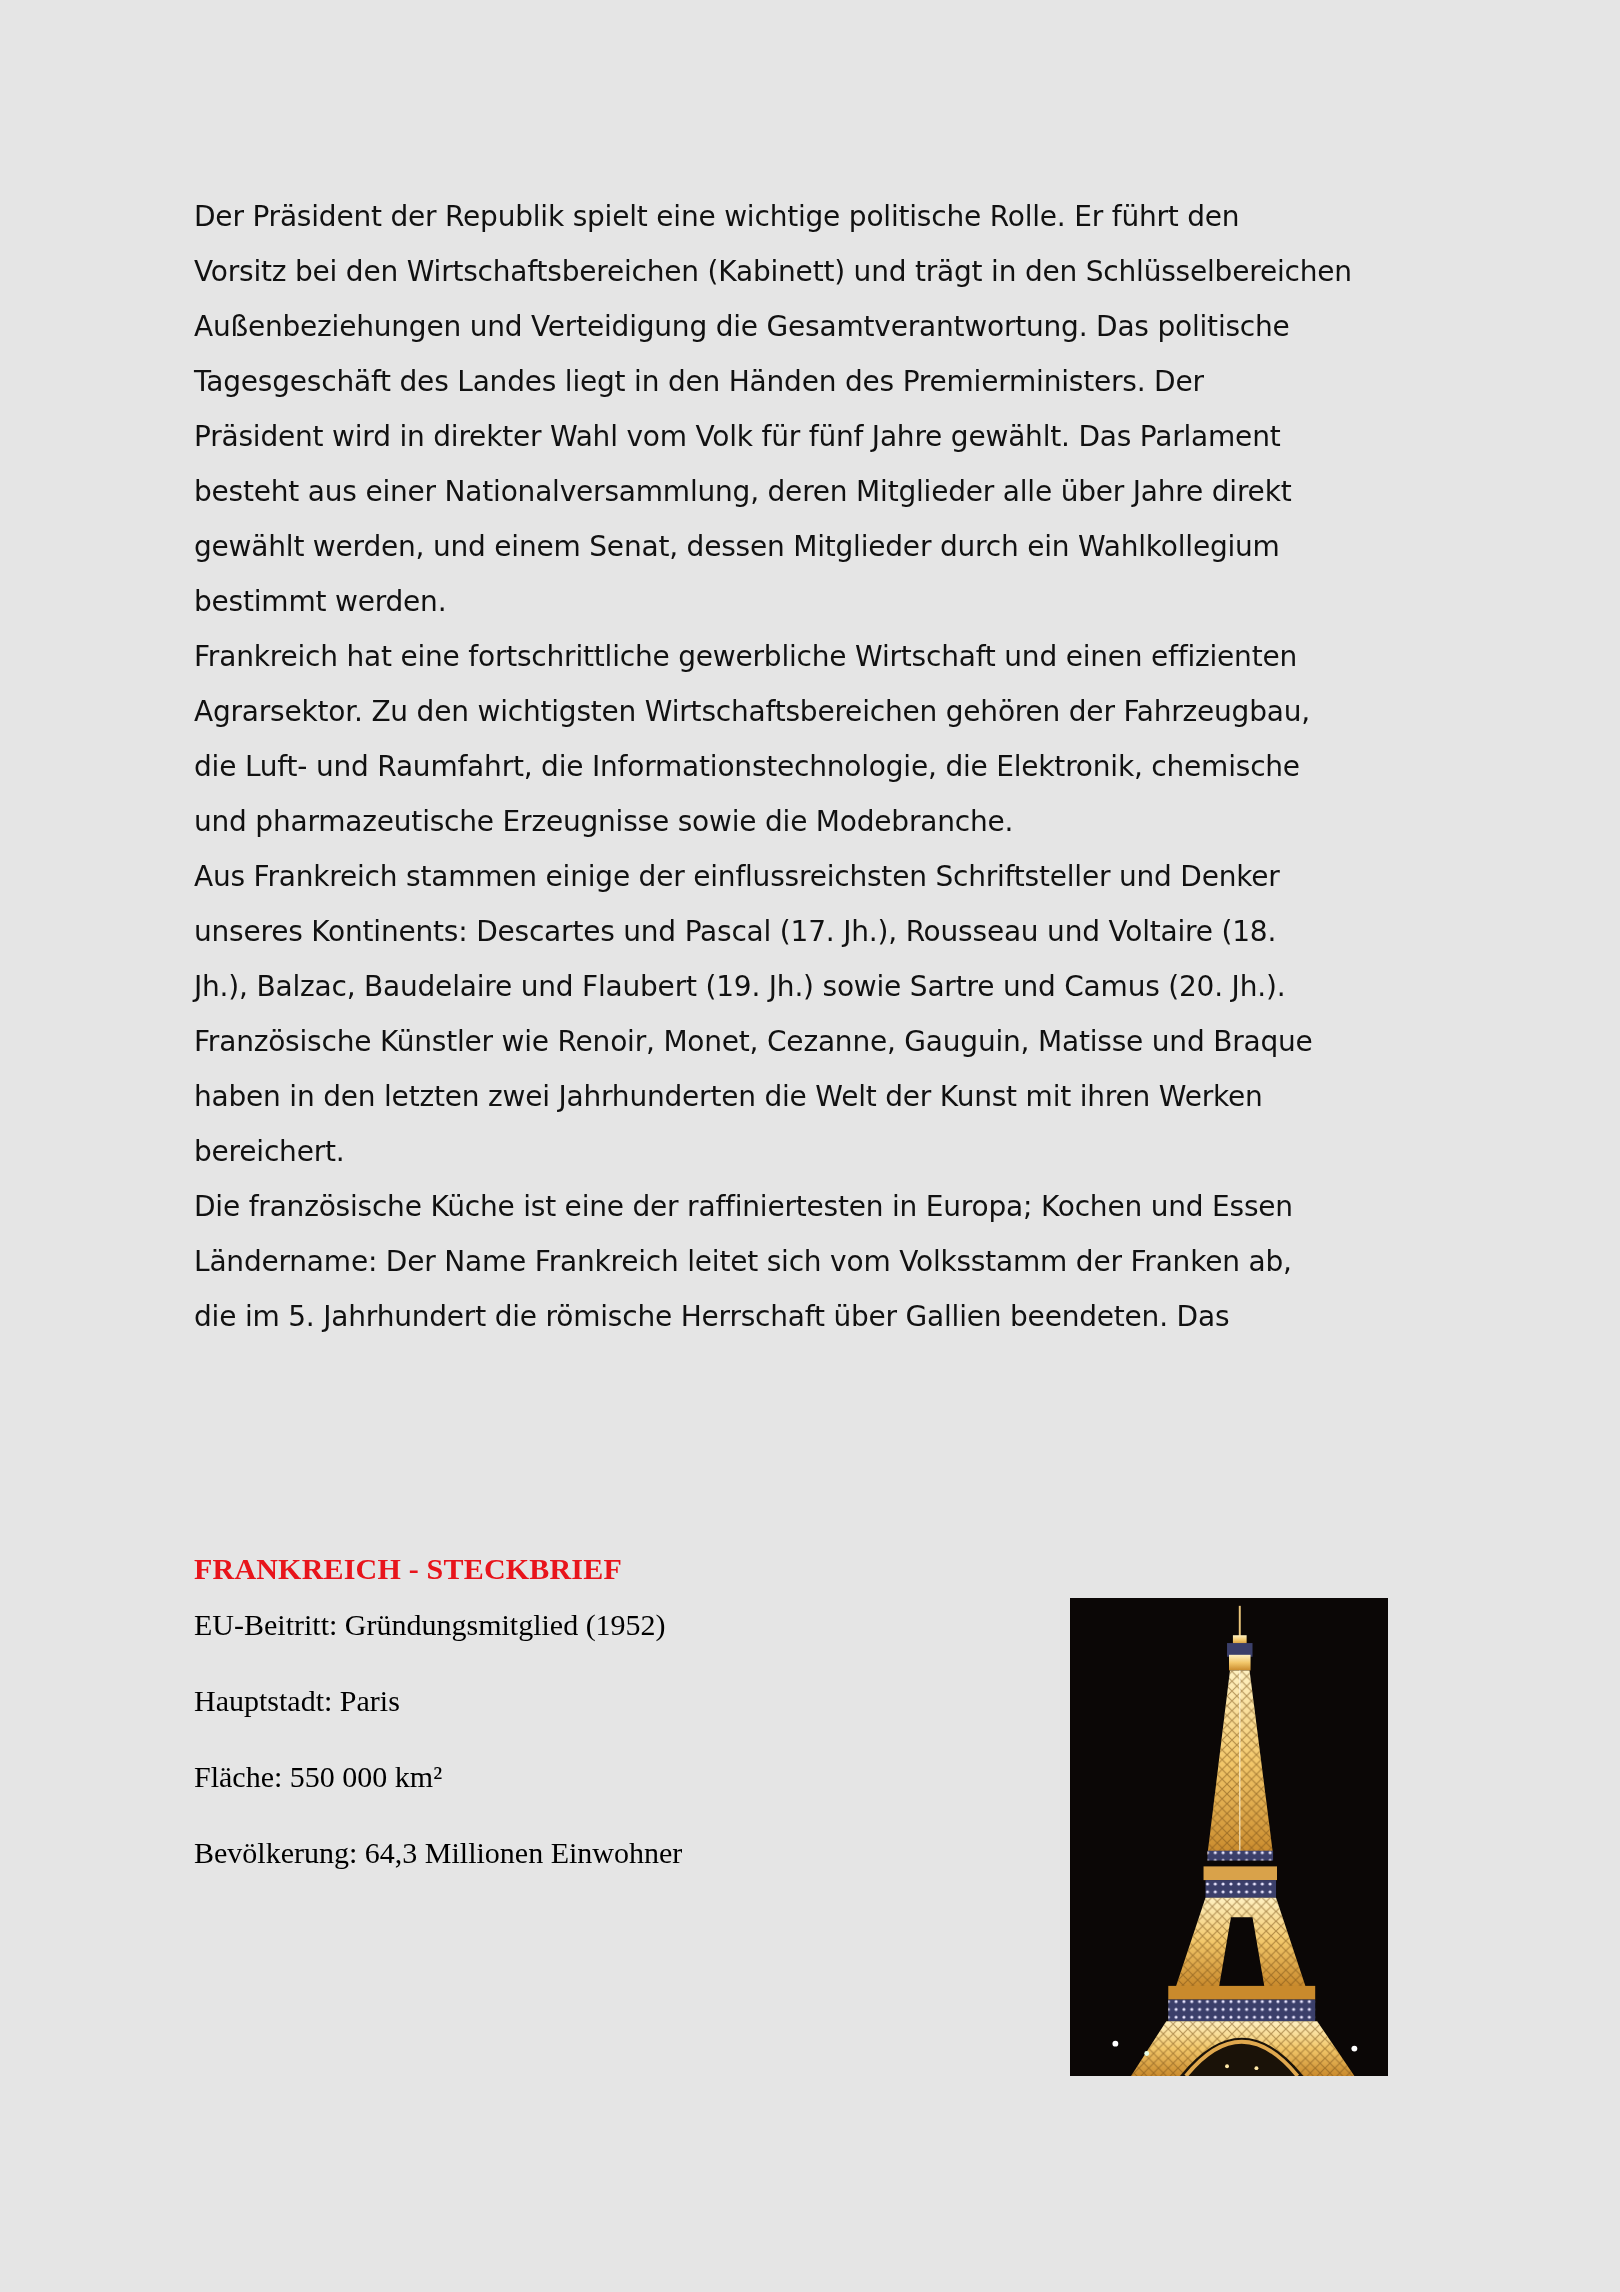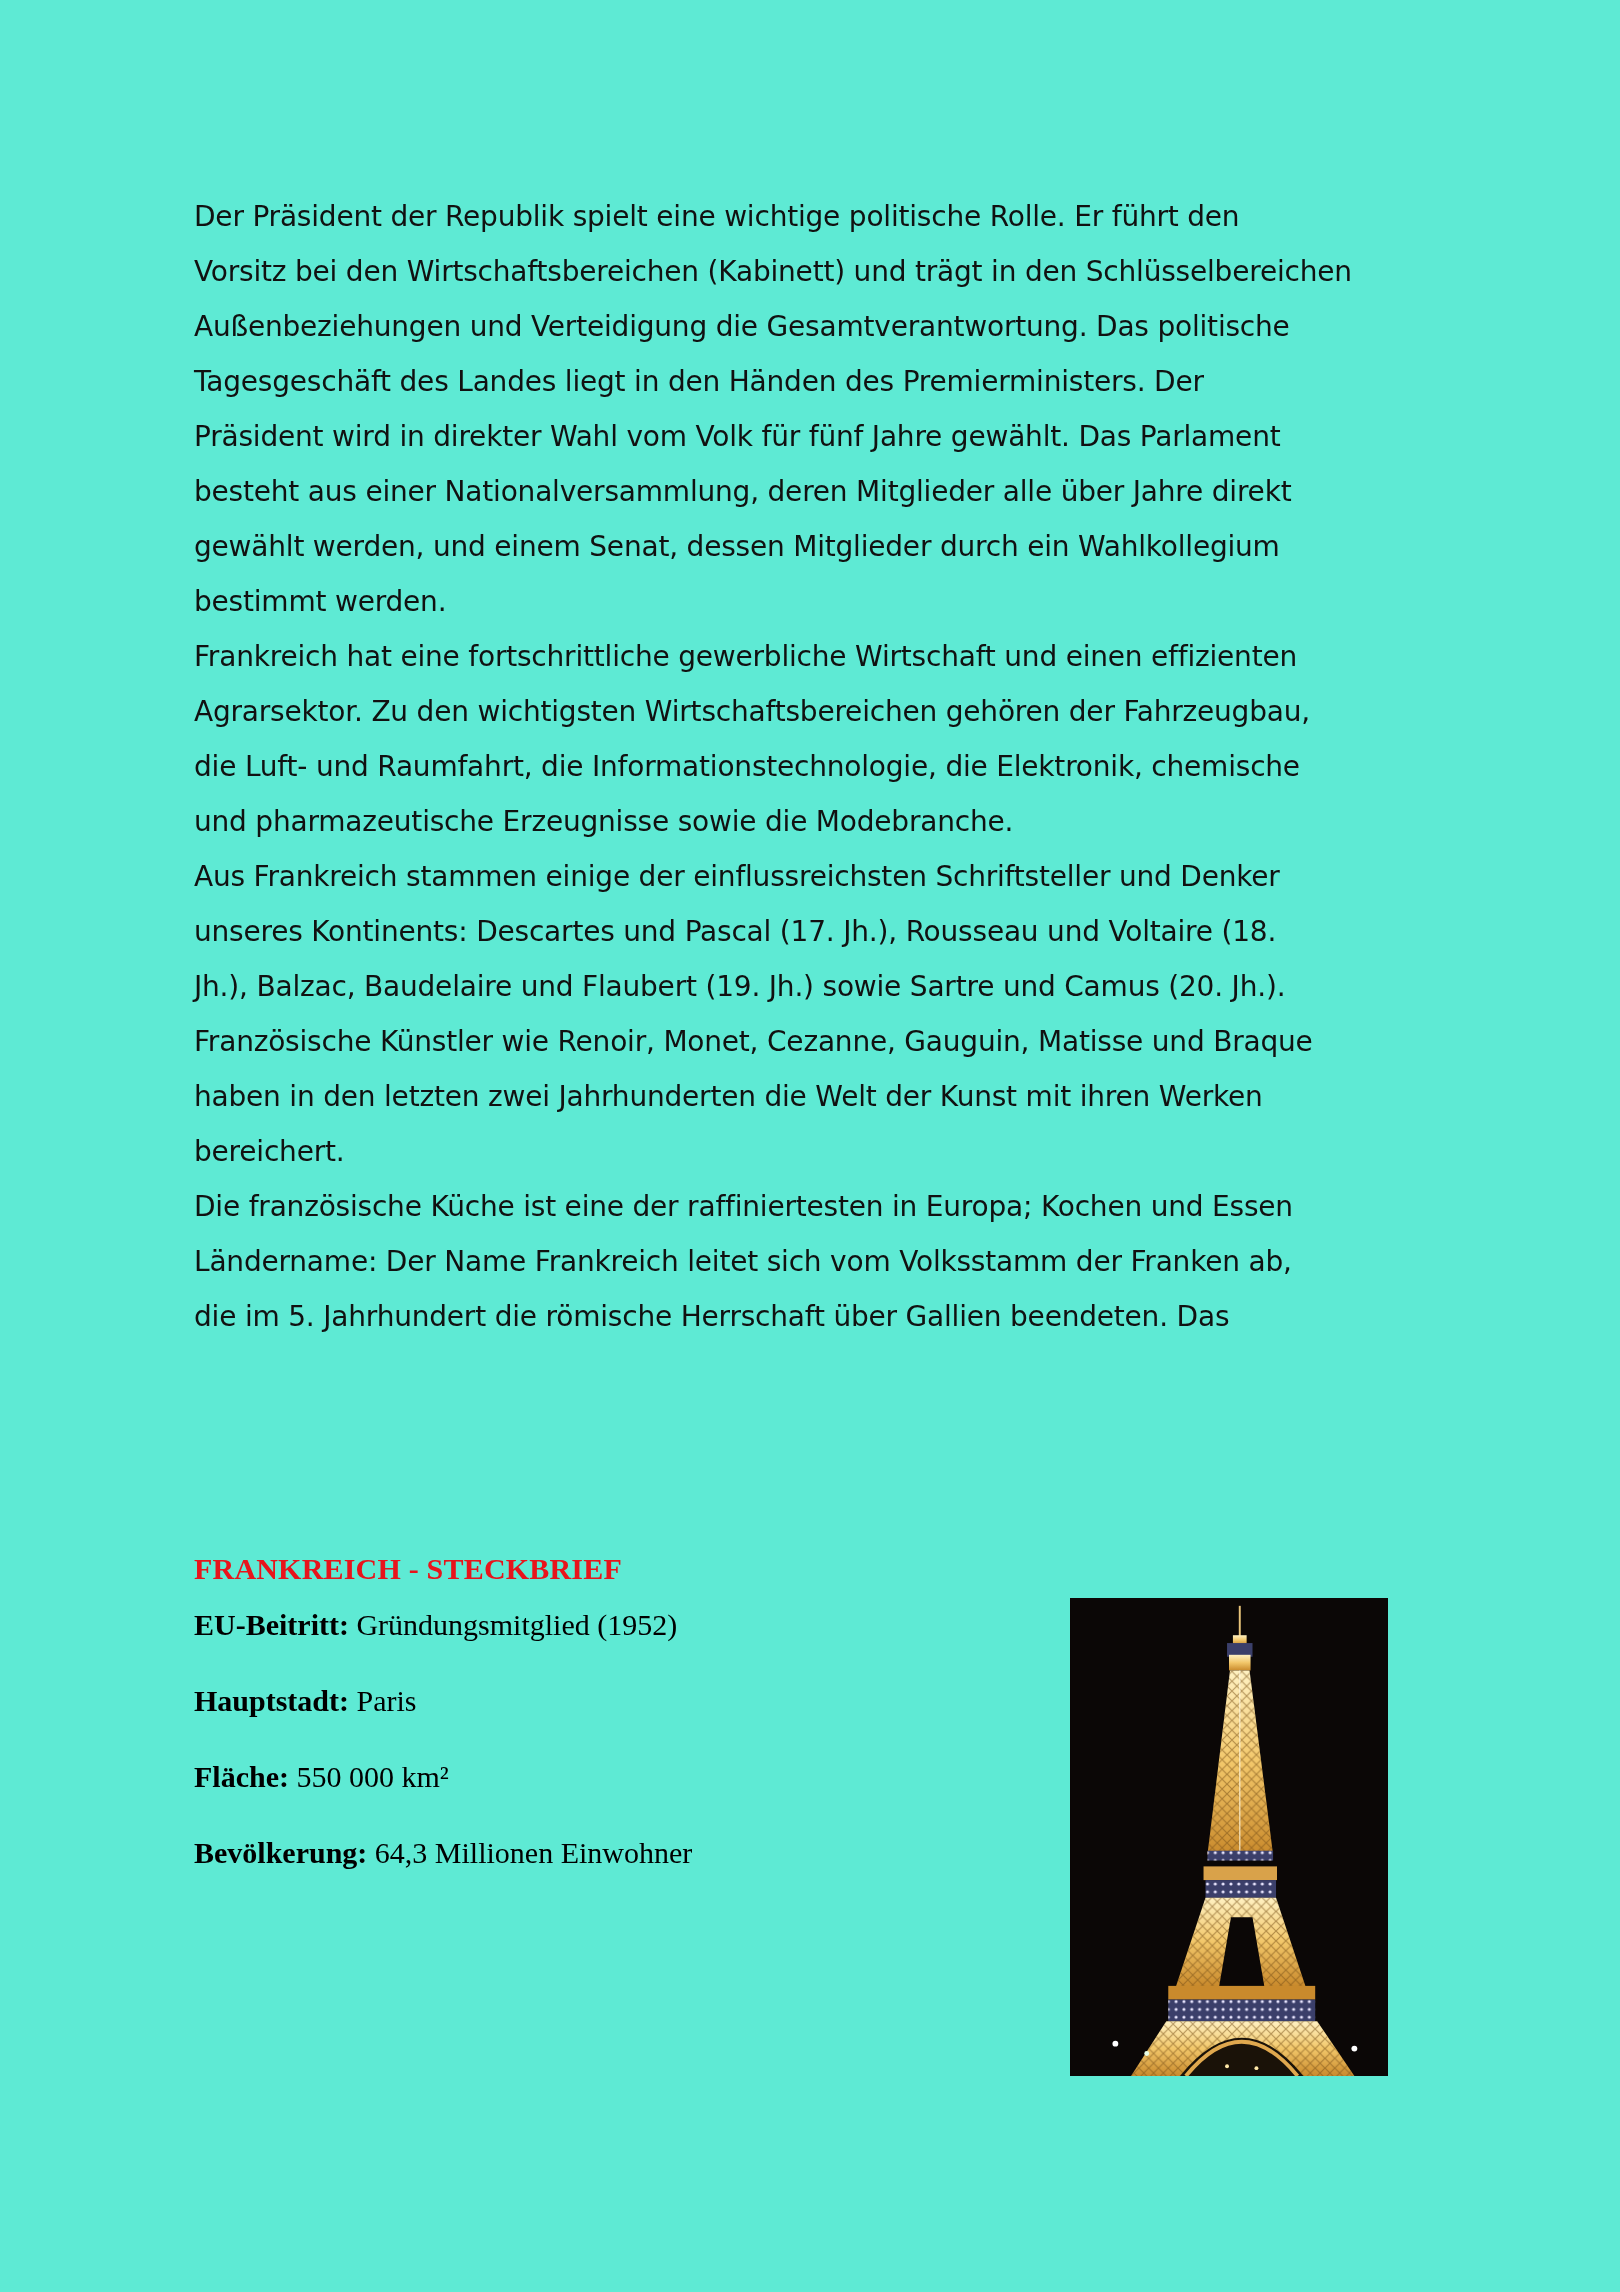--- a/index.html
+++ b/index.html
@@ -1,34 +1,34 @@
 <!DOCTYPE html>
 <html><head>
   <meta charset="utf-8">
   <style>
     html, body { margin: 0; padding: 0; background: #ffffff; }
     body { width: 1620px; height: 2293px; position: relative; overflow: hidden; }
-    .page { position: absolute; left: 0; top: 0; width: 1620px; height: 2293px; background: #5eead4; }
+    .page { position: absolute; left: 0; top: 0; width: 1620px; height: 2293px; background: #e5e5e5; }
     .body-text {
       position: absolute; left: 194px; top: 189px; width: 1274px;
       font-family: "DejaVu Sans", sans-serif; font-size: 28px; line-height: 55px;
       color: #111; letter-spacing: -0.2px;
     }
     .body-text .line { display: block; white-space: nowrap; height: 55px; }
     .heading {
       position: absolute; left: 194px; top: 1527px;
       font-family: "Liberation Serif", serif; font-weight: bold; font-size: 30px;
       color: #e8141b; white-space: nowrap; letter-spacing: 0.2px; margin-top: 25px;
     }
     .facts {
       position: absolute; left: 194px; top: 1605px;
       font-family: "Liberation Serif", serif; font-size: 30px; color: #000;
     }
     .fact { display: block; height: 76px; line-height: 39px; white-space: nowrap; }
-    .fact .lbl { font-weight: bold; }
+    .fact .lbl { font-weight: normal; }
     .photo {
       position: absolute; left: 1070px; top: 1598px; width: 318px; height: 478px;
       background: #0b0706; overflow: hidden;
     }
     .photo svg { display: block; width: 100%; height: 100%; }
   </style>
 </head>
 <body>
 
 <div class="page">

